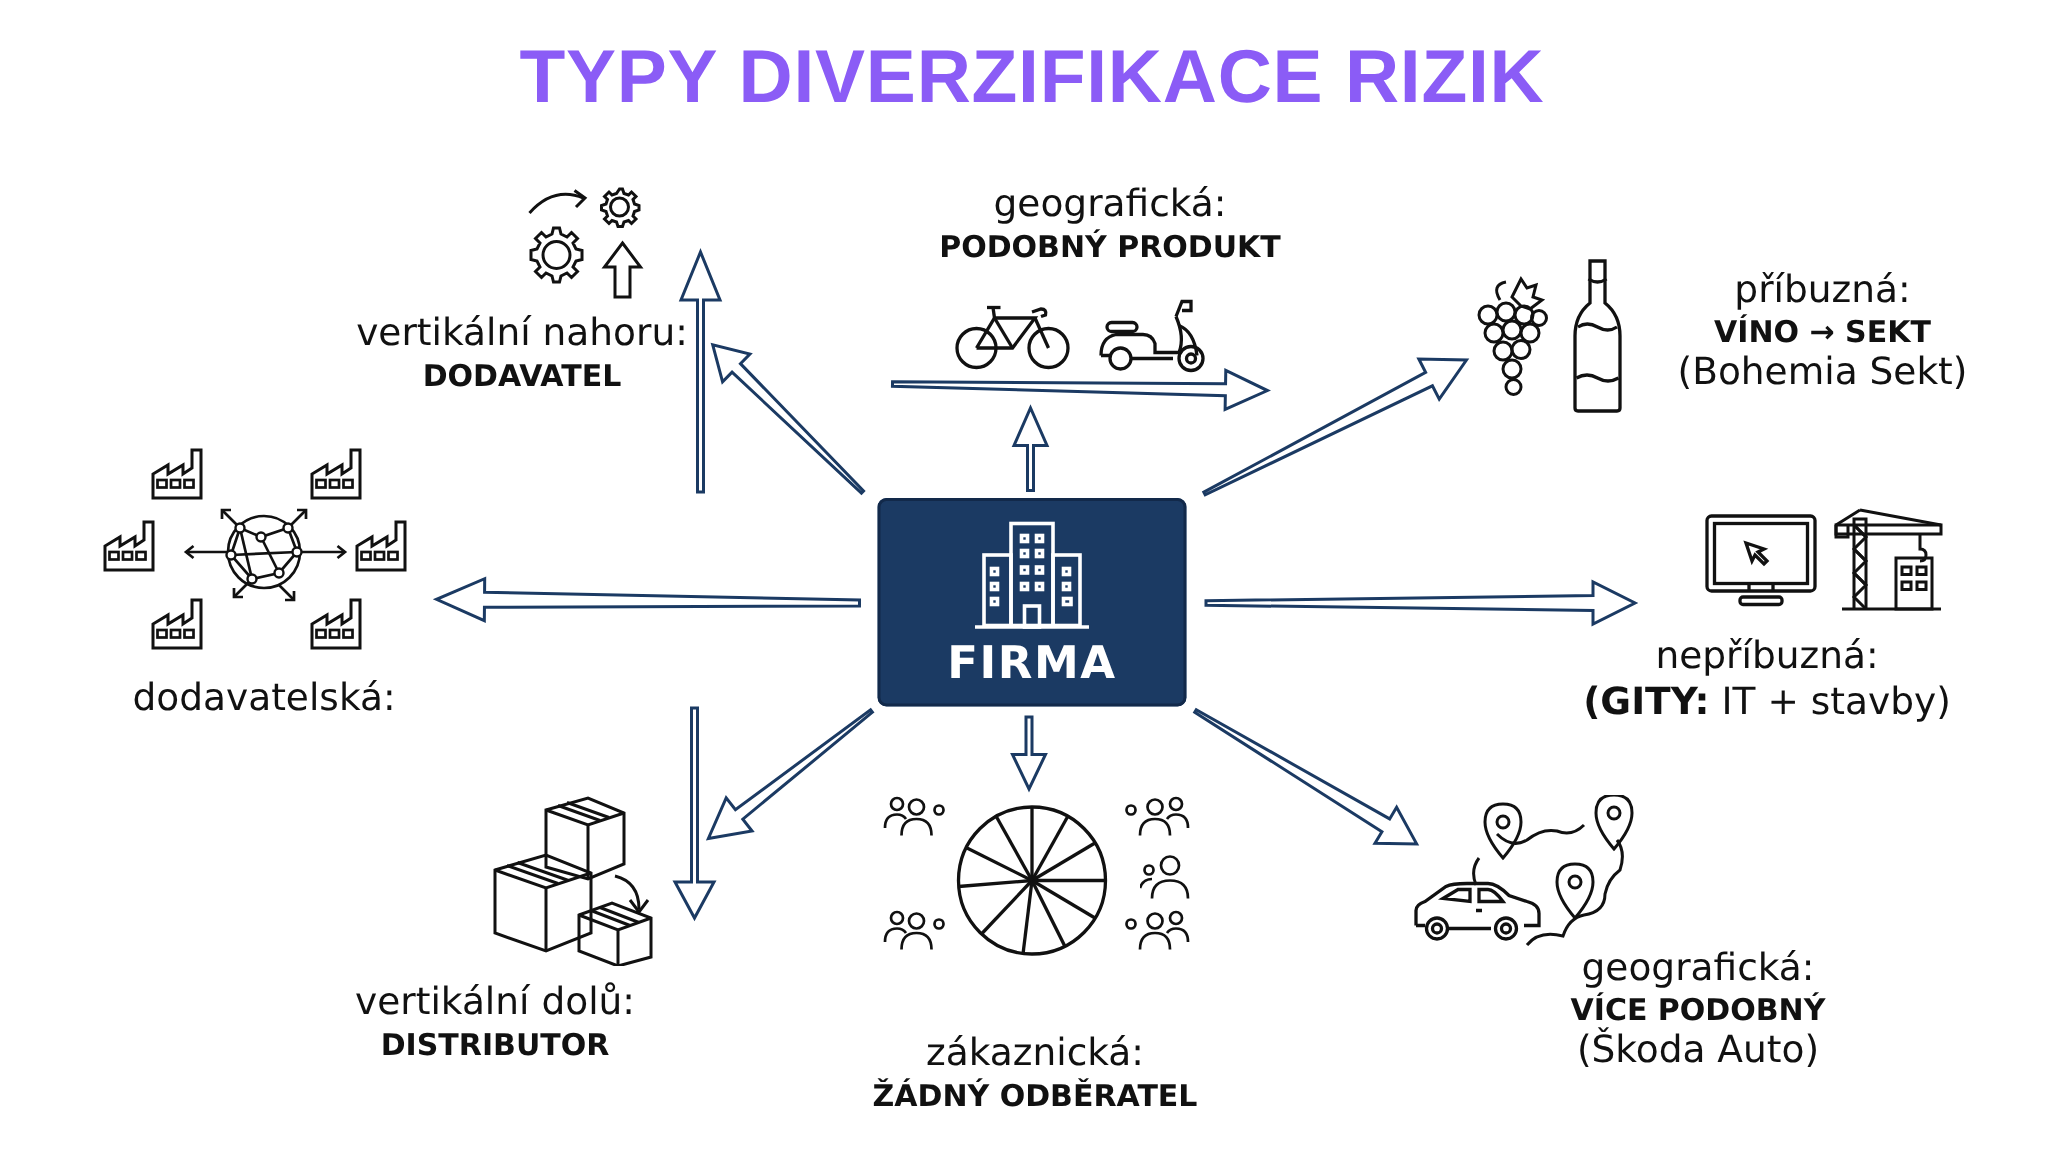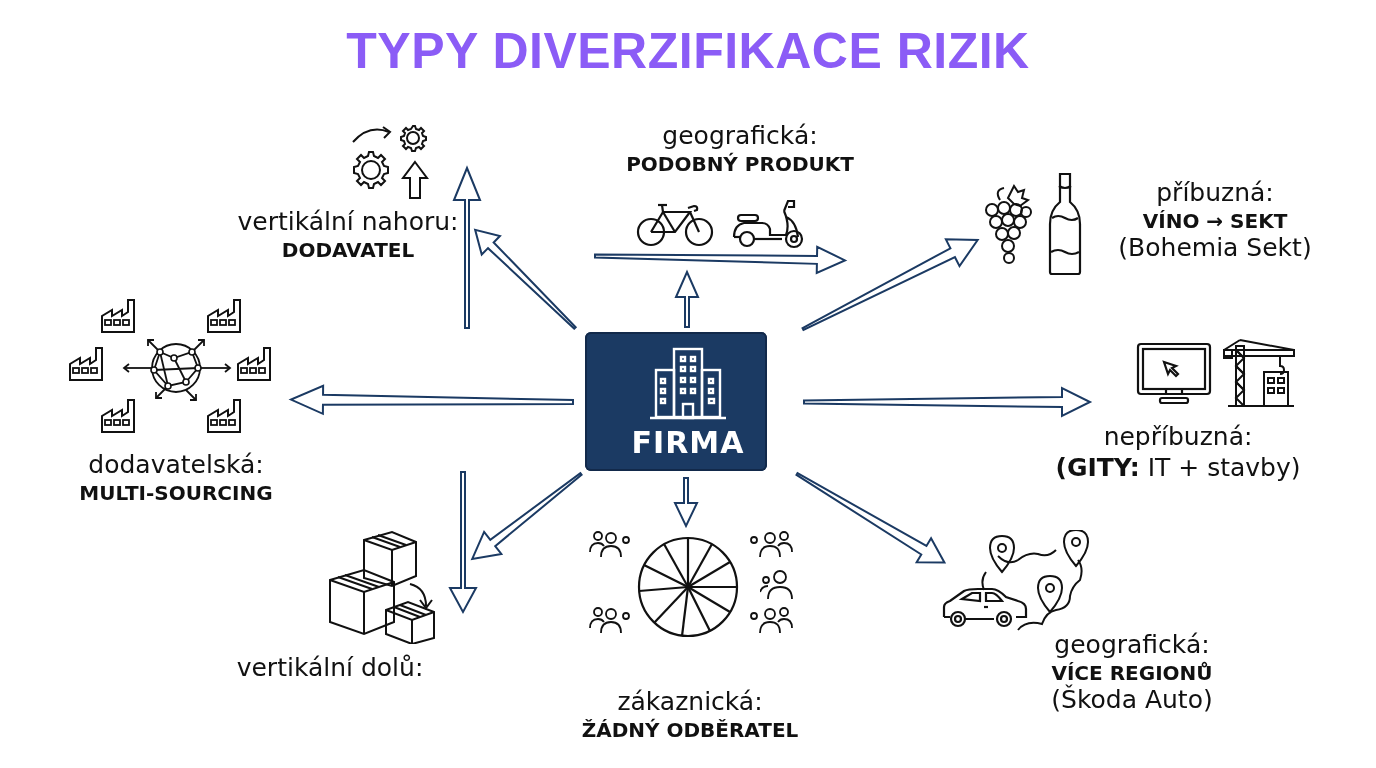--- a/index.html
+++ b/index.html
@@ -7,21 +7,21 @@
          font-family: "DejaVu Sans", "Liberation Sans", sans-serif; color: #111; }
   .title { position: absolute; left: 0; top: 22px; width: 1376px; text-align: center;
            font-size: 50px; font-weight: 900; letter-spacing: 0.5px; color: #8b5cf6;
            font-family: "Liberation Sans", "DejaVu Sans", sans-serif; }
   .lbl { position: absolute; text-align: center; line-height: 1.22; }
   .lbl .light { font-size: 25px; font-weight: 400; display: block; white-space: nowrap; }
   .lbl .bold { font-size: 20px; font-weight: 700; display: block; white-space: nowrap; }
   .lbl .sub { font-size: 25px; font-weight: 400; display: block; white-space: nowrap; }
   .lbl .sub b { font-weight: 700; }
   svg.arrows { position: absolute; left: 0; top: 0; }
-  .firma { position: absolute; left: 585px; top: 332px; width: 182px; height: 139px;
+  .firma { position: absolute; left: 585px; top: 332px; width: 206px; height: 139px;
            background: #1b3a63; border-radius: 6px; box-shadow: 0 0 0 2px #12294a inset; }
   .firma-label { position: absolute; left: 0; width: 206px; top: 93px; text-align: center;
                  color: #fff; font-weight: 700; font-size: 30px; letter-spacing: 1px; }
   .icon { position: absolute; }
 </style>
 </head>
 <body>
 
 <div class="title">TYPY DIVERZIFIKACE RIZIK</div>
 
@@ -220,21 +220,20 @@
       <circle cx="110" cy="62" r="3"></circle>
       <circle cx="128" cy="56" r="3"></circle>
     <circle cx="134" cy="72" r="3"></circle>
       <circle cx="122" cy="86" r="3"></circle>
       <circle cx="104" cy="90" r="3"></circle>
       <circle cx="90" cy="74" r="3"></circle>
   </g>
 </svg>
 <div class="lbl" style="left:40px;top:450px;width:272px">
   <span class="light">dodavatelská:</span>
-  <span class="bold">MULTI-SOURCING</span>
 </div>
 
 <svg class="icon" style="left:1136px;top:340px" width="76" height="70" viewBox="0 0 76 70">
   <g fill="none" stroke="#111" stroke-width="2.2">
     <rect x="2" y="4" width="72" height="50" rx="3"></rect>
     <rect x="7" y="9" width="62" height="40"></rect>
     <path d="M30 48 v6 M46 48 v6"></path>
     <rect x="24" y="58" width="28" height="5" rx="2"></rect>
     <path d="M28 22 l12 4 -4 2 6 6 -2 2 -6 -6 -2 4z"></path>
   </g>
@@ -271,20 +270,21 @@
     <path d="M10 49 l34 12 M17 47 l34 12"></path>
     <path d="M58 82 l22 -8 26 10 v26 l-22 6 -26 -10z"></path>
     <path d="M58 82 l26 10 22 -8 M84 92 v24"></path>
     <path d="M66 79 l26 10 M72 77 l26 10"></path>
     <path d="M82 56 q16 4 16 22"></path>
       <polyline points="92,72 98,80 104,72"></polyline>
   </g>
 </svg>
 <div class="lbl" style="left:210px;top:653px;width:240px">
   <span class="light">vertikální dolů:</span>
+  <span class="bold">DISTRIBUTOR</span>
 </div>
 
 <svg class="icon" style="left:636px;top:535px" width="104" height="104" viewBox="0 0 104 104">
   <g fill="none" stroke="#111" stroke-width="2.2">
     <circle cx="52" cy="52" r="49"></circle>
     <line x1="52" y1="52" x2="52" y2="3"></line>
     <line x1="52" y1="52" x2="76" y2="9"></line>
     <line x1="52" y1="52" x2="94" y2="27"></line>
     <line x1="52" y1="52" x2="101" y2="52"></line>
     <line x1="52" y1="52" x2="94" y2="77"></line>
@@ -362,15 +362,15 @@
     <path d="M22 14 l10 -6 h8 v8z M46 8 h6 q4 0 10 8 h-16z"></path>
     <circle cx="18" cy="34" r="7"></circle>
       <circle cx="18" cy="34" r="3"></circle>
     <circle cx="64" cy="34" r="7"></circle>
       <circle cx="64" cy="34" r="3"></circle>
     <line x1="44" y1="22" x2="48" y2="22"></line>
   </g>
 </svg>
 <div class="lbl" style="left:1012px;top:630px;width:240px">
   <span class="light">geografická:</span>
-  <span class="bold">VÍCE REGIONŮ</span>
+  <span class="bold">VÍCE PODOBNÝ</span>
   <span class="sub">(Škoda Auto)</span>
 </div>
 
 </body></html>

